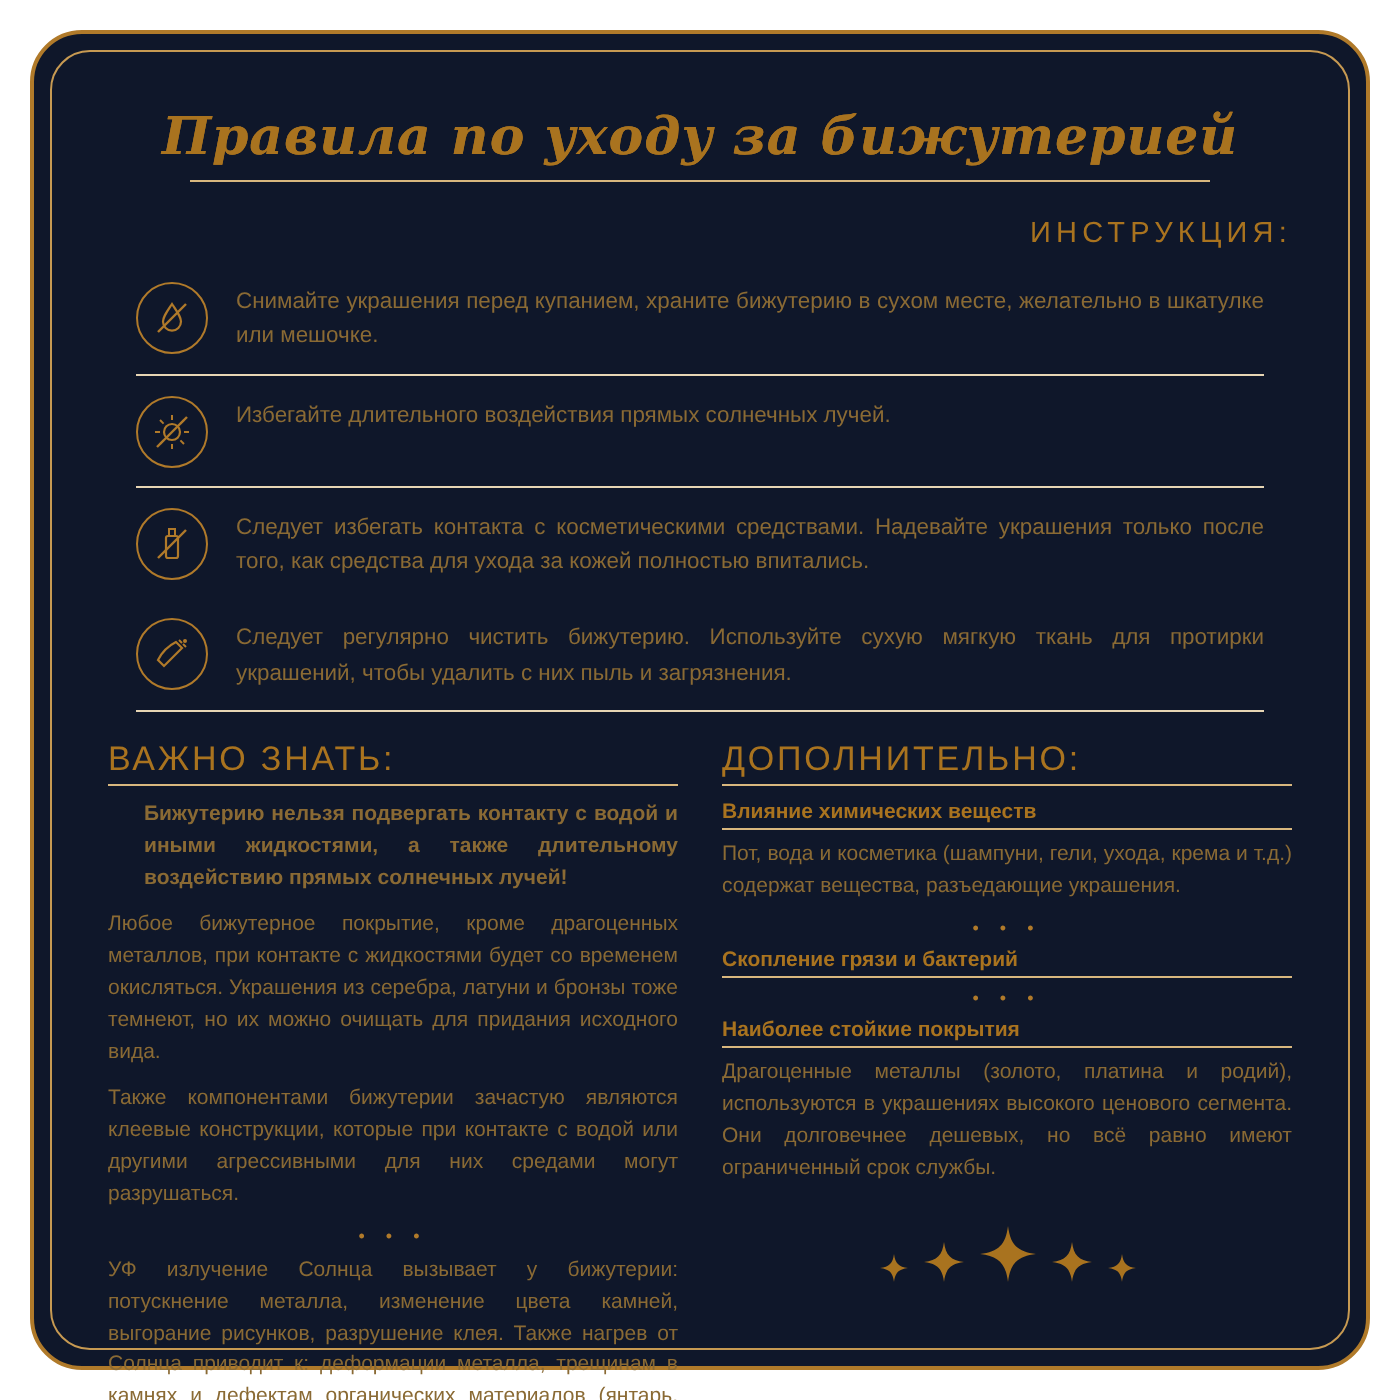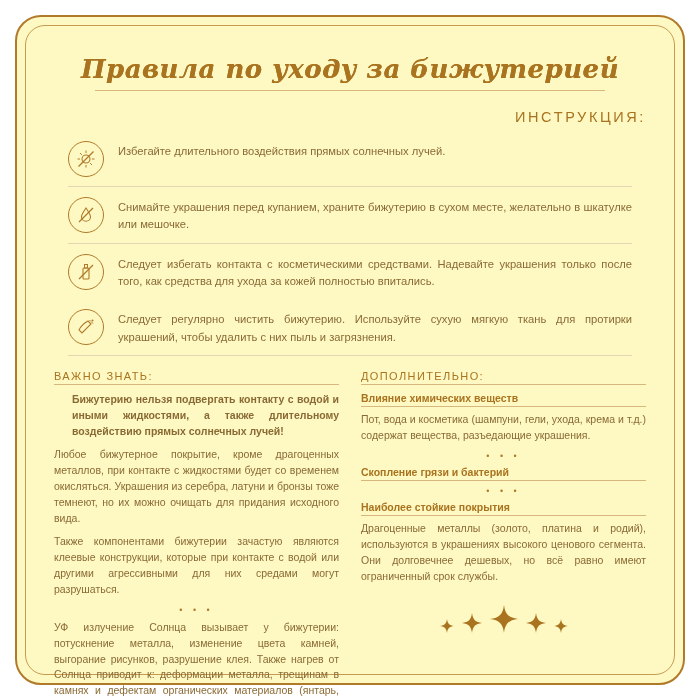--- a/index.html
+++ b/index.html
@@ -20,21 +20,21 @@
   }
   .card {
     position: absolute;
     left: 15px;
     top: 15px;
     width: 670px;
     height: 670px;
     box-sizing: border-box;
     border: 2px solid #b07a2a;
     border-radius: 26px;
-    background: #fef9c3;
+    background: #0f172a;
   }
   .card-inner {
     position: absolute;
     left: 8px;
     top: 8px;
     right: 8px;
     bottom: 8px;
     box-sizing: border-box;
     border: 1px solid #c79a52;
     border-radius: 20px;
@@ -98,21 +98,21 @@
     padding-top: 2px;
   }
   .columns {
     display: flex;
     margin-top: 14px;
     gap: 22px;
   }
   .col { width: 50%; }
   .col-heading {
     color: #a9731f;
-    font-size: 11px;
+    font-size: 17px;
     letter-spacing: 1.4px;
     margin: 0 0 2px 0;
     text-transform: uppercase;
   }
   .col-rule {
     height: 1px;
     background: #d8b77e;
     margin-bottom: 7px;
   }
   .para {
@@ -157,20 +157,30 @@
 <div class="page">
   <div class="card">
     <div class="card-inner">
 
       <div class="title">Правила по уходу за бижутерией</div>
       <div class="title-rule"></div>
 
       <div class="section-heading">ИНСТРУКЦИЯ:</div>
 
       <div class="instructions">
+
+        <div class="instr-row">
+          <div class="instr-icon">
+            <svg width="22" height="22" viewBox="0 0 22 22">
+              <path d="M11 4 C8 8.5 6.5 10.5 6.5 12.8 A4.5 4.5 0 0 0 15.5 12.8 C15.5 10.5 14 8.5 11 4 Z" fill="none" stroke="#b07a2a" stroke-width="1.1"></path>
+              <line x1="4" y1="18" x2="18" y2="4" stroke="#b07a2a" stroke-width="1.2"></line>
+            </svg>
+          </div>
+          <div class="instr-text">Снимайте украшения перед купанием, храните бижутерию в сухом месте, желательно в шкатулке или мешочке.</div>
+        </div>
 
         <div class="instr-row">
           <div class="instr-icon">
             <svg width="22" height="22" viewBox="0 0 22 22">
               <circle cx="11" cy="11" r="4" fill="none" stroke="#b07a2a" stroke-width="1.1"></circle>
               <g stroke="#b07a2a" stroke-width="1">
                 <line x1="11" y1="2.5" x2="11" y2="5"></line>
                 <line x1="11" y1="17" x2="11" y2="19.5"></line>
                 <line x1="2.5" y1="11" x2="5" y2="11"></line>
                 <line x1="17" y1="11" x2="19.5" y2="11"></line>
@@ -178,30 +188,20 @@
                 <line x1="15.2" y1="15.2" x2="17" y2="17"></line>
                 <line x1="5" y1="17" x2="6.8" y2="15.2"></line>
                 <line x1="15.2" y1="6.8" x2="17" y2="5"></line>
               </g>
               <line x1="3.5" y1="18.5" x2="18.5" y2="3.5" stroke="#b07a2a" stroke-width="1.2"></line>
             </svg>
           </div>
           <div class="instr-text">Избегайте длительного воздействия прямых солнечных лучей.</div>
         </div>
 
-        <div class="instr-row">
-          <div class="instr-icon">
-            <svg width="22" height="22" viewBox="0 0 22 22">
-              <path d="M11 4 C8 8.5 6.5 10.5 6.5 12.8 A4.5 4.5 0 0 0 15.5 12.8 C15.5 10.5 14 8.5 11 4 Z" fill="none" stroke="#b07a2a" stroke-width="1.1"></path>
-              <line x1="4" y1="18" x2="18" y2="4" stroke="#b07a2a" stroke-width="1.2"></line>
-            </svg>
-          </div>
-          <div class="instr-text">Снимайте украшения перед купанием, храните бижутерию в сухом месте, желательно в шкатулке или мешочке.</div>
-        </div>
-
         <div class="instr-row last">
           <div class="instr-icon">
             <svg width="22" height="22" viewBox="0 0 22 22">
               <rect x="8" y="7" width="6" height="11" rx="1" fill="none" stroke="#b07a2a" stroke-width="1.1"></rect>
               <rect x="9.5" y="3.5" width="3" height="3.5" fill="none" stroke="#b07a2a" stroke-width="1"></rect>
               <line x1="4" y1="18" x2="18" y2="4" stroke="#b07a2a" stroke-width="1.2"></line>
             </svg>
           </div>
           <div class="instr-text">Следует избегать контакта с косметическими средствами. Надевайте украшения только после того, как средства для ухода за кожей полностью впитались.</div>
         </div>

